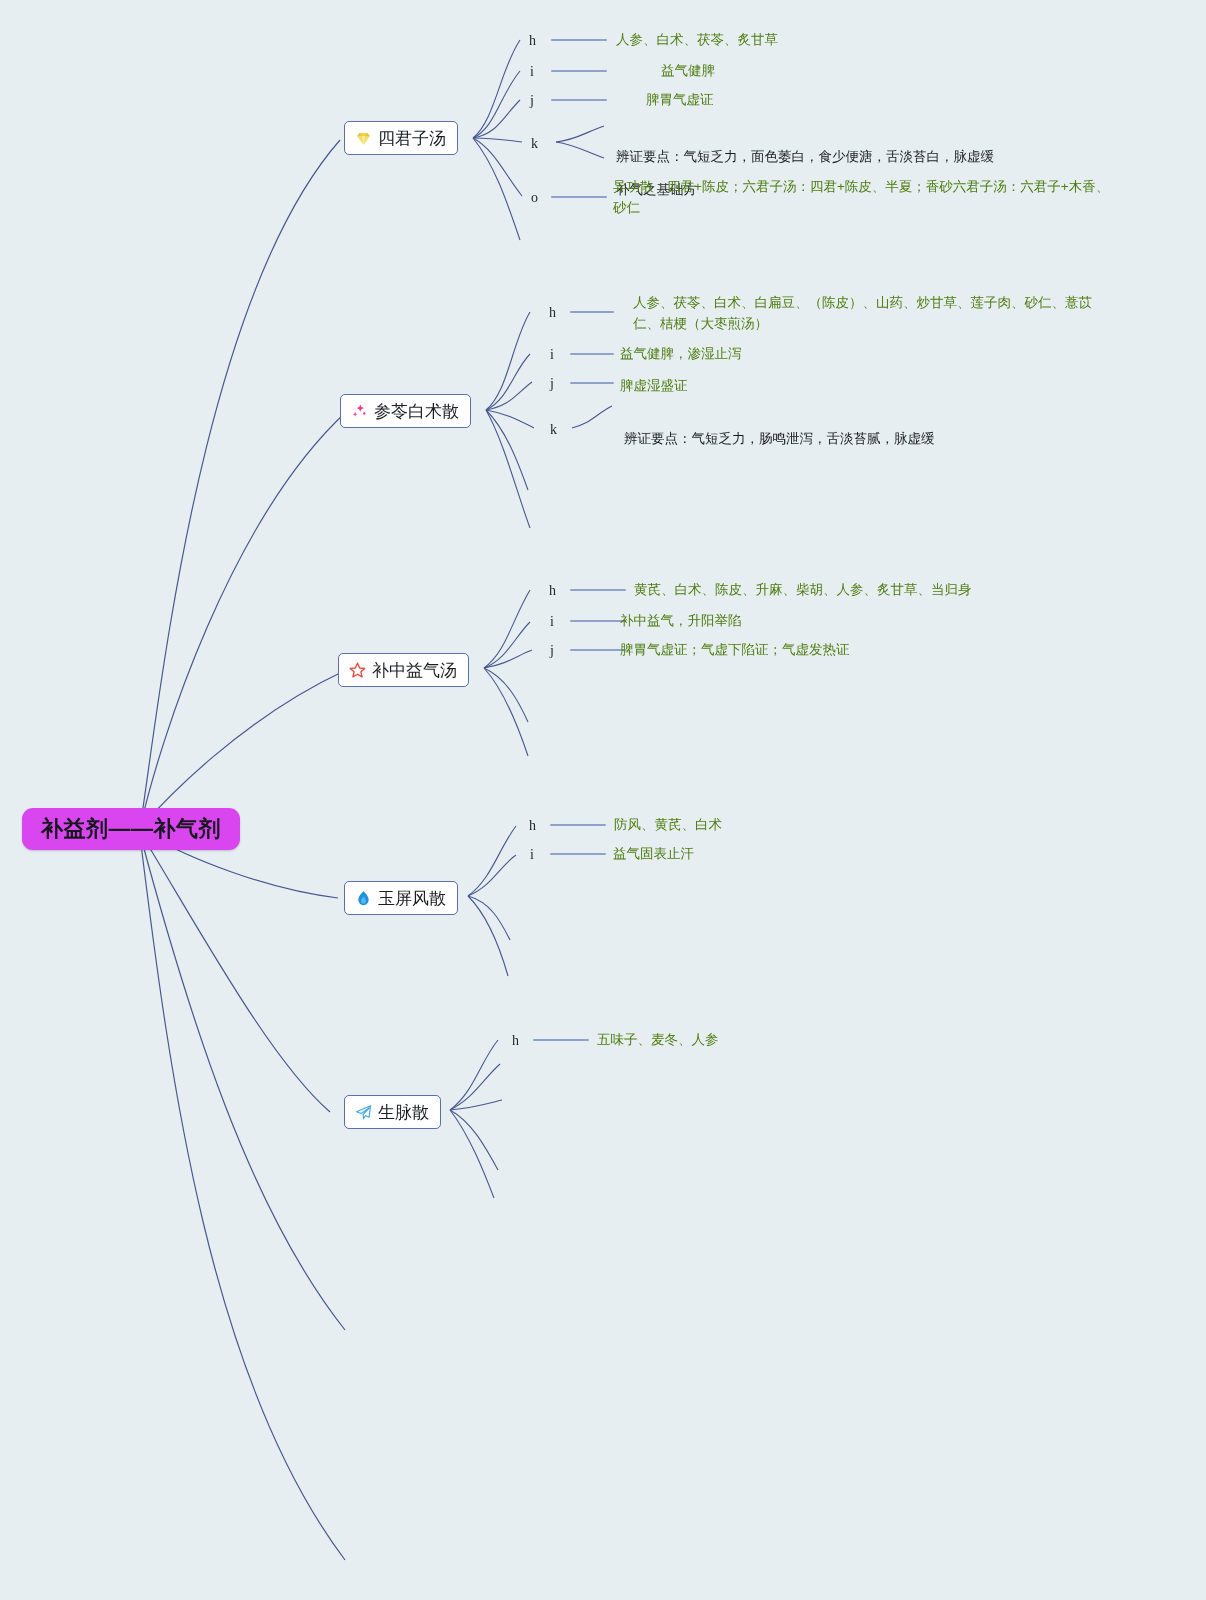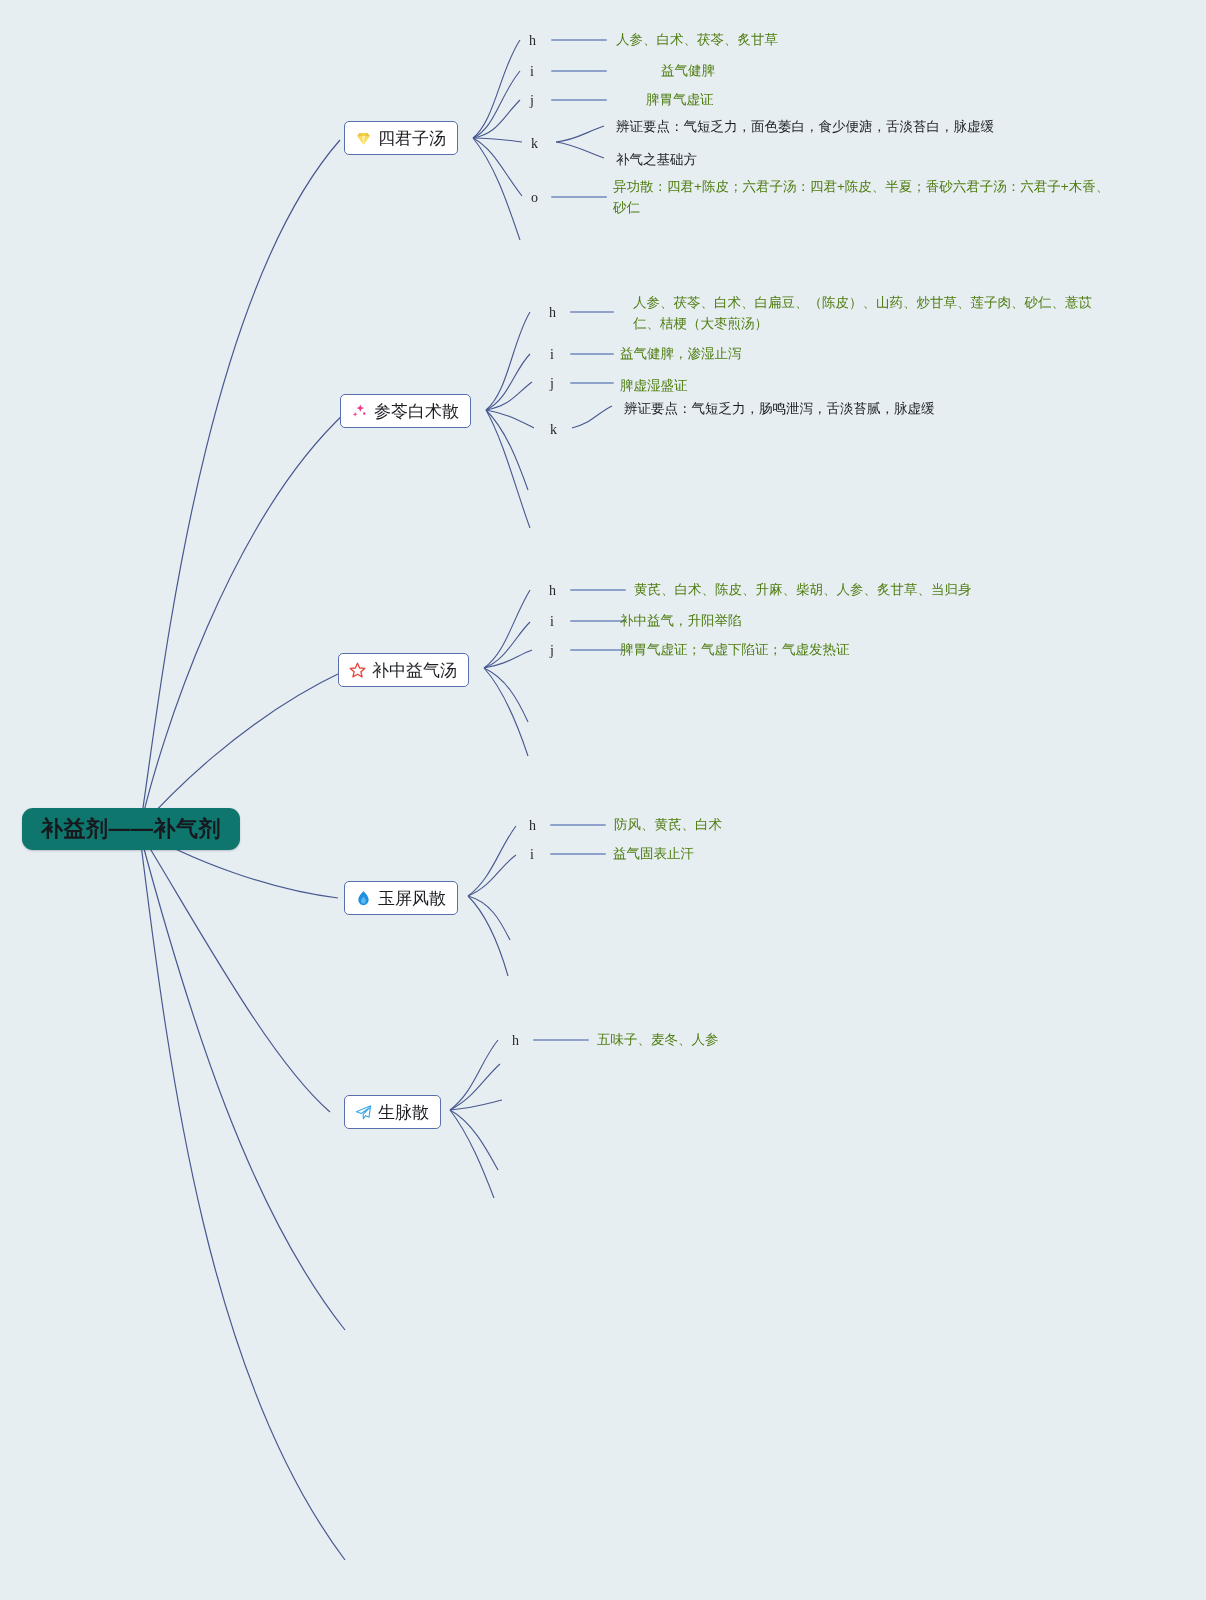--- a/index.html
+++ b/index.html
@@ -29,21 +29,21 @@
     pointer-events: none;
   }
 
   
   .root-node {
     position: absolute;
     left: 22px;
     top: 808px;
     width: 218px;
     height: 42px;
-    background: #0f766e;
+    background: #d946ef;
     border-radius: 11px;
     display: flex;
     align-items: center;
     justify-content: center;
     box-shadow: 0 1px 2px rgba(40,50,90,.25);
   }
   .root-label {
     font-size: 22px;
     font-weight: bold;
     color: #16181d;
@@ -101,20 +101,21 @@
     color: #4d7c0f;
     line-height: 21px;
     font-family: "Liberation Sans", "DejaVu Sans", sans-serif;
   }
   .sub-text {
     position: absolute;
     font-size: 13.5px;
     color: #1b1d22;
     line-height: 21px;
     font-family: "Liberation Sans", "DejaVu Sans", sans-serif;
+    margin-top: 30px;
   }
 </style>
 </head>
 <body>
 
 <div id="canvas">
 
   <svg class="wires" viewBox="0 0 1206 1600" xmlns="http://www.w3.org/2000/svg">
     <g fill="none" stroke="#47588f" stroke-width="1.2">
 

